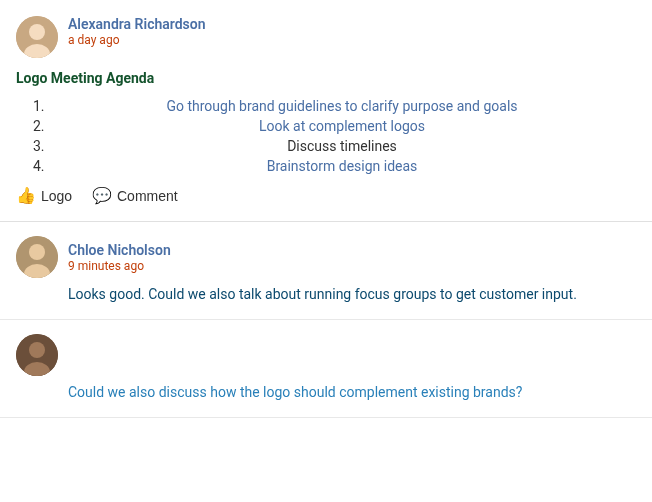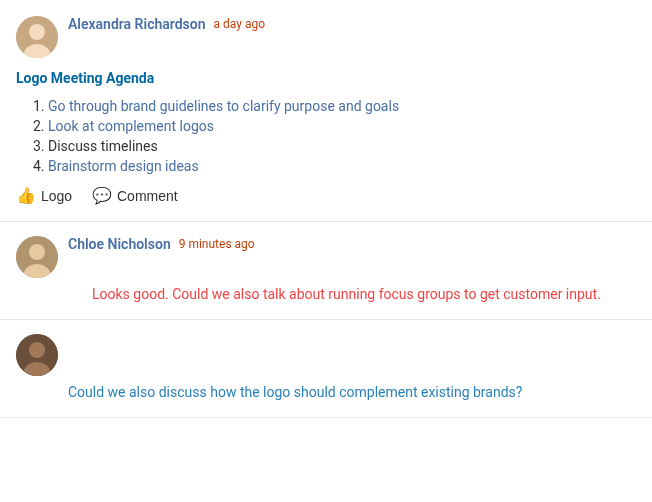--- a/index.html
+++ b/index.html
@@ -48,51 +48,51 @@
       background: #6b4f3a;
     }
 
     .avatar svg {
       width: 100%;
       height: 100%;
     }
 
     .user-info {
       display: flex;
-      flex-direction: row;
-      gap: 8px;
+      flex-direction: column;
     }
 
     .user-name {
       font-weight: 600;
       color: #4a6fa5;
       font-size: 14px;
     }
 
     .timestamp {
       font-size: 12px;
       color: #c2410c;
       margin-top: 1px;
     }
 
     .post-title {
       font-weight: 700;
       margin-bottom: 12px;
       font-size: 14px;
-      color: #0369a1;
+      color: #14532d;
     }
 
     .agenda-list {
       padding-left: 32px;
       margin-bottom: 12px;
     }
 
     .agenda-list li {
       margin-bottom: 4px;
       color: #333;
+      text-align: center;
     }
 
     .agenda-list li a,
     .agenda-list li span.link {
       color: #4a6fa5;
       text-decoration: none;
     }
 
     .actions {
       display: flex;
@@ -118,33 +118,32 @@
     }
 
     .comment-container {
       padding: 14px 16px;
       border-bottom: 1px solid #e8e8e8;
       background: #fff;
     }
 
     .comment-header {
       display: flex;
-      align-items: flex-start;
+      align-items: center;
       margin-bottom: 6px;
     }
 
     .comment-body {
       margin-left: 52px;
       font-size: 14px;
       line-height: 1.5;
     }
 
     .comment-text-chloe {
-      color: #ef4444;
-      margin-left: 24px;
+      color: #0c4a6e;
     }
 
     .comment-text-scott {
       color: #2980b9;
     }
   </style>
 </head>
 <body>
 
 <div class="post-container">

